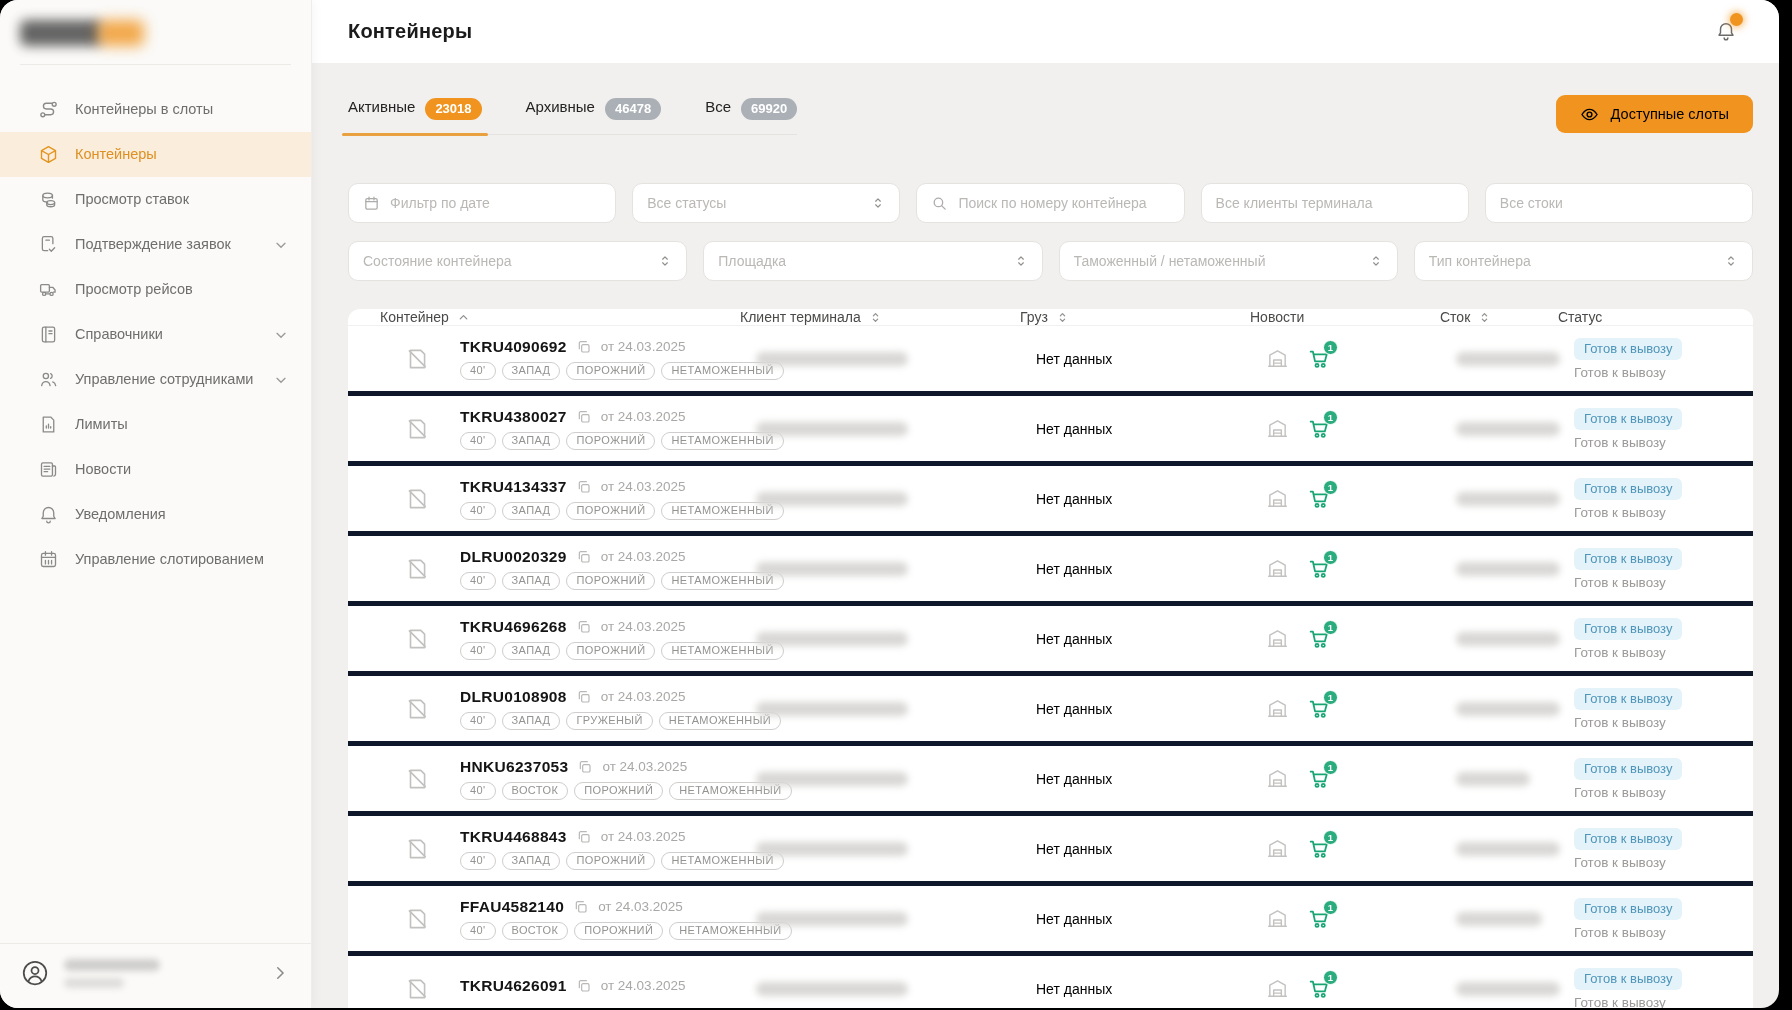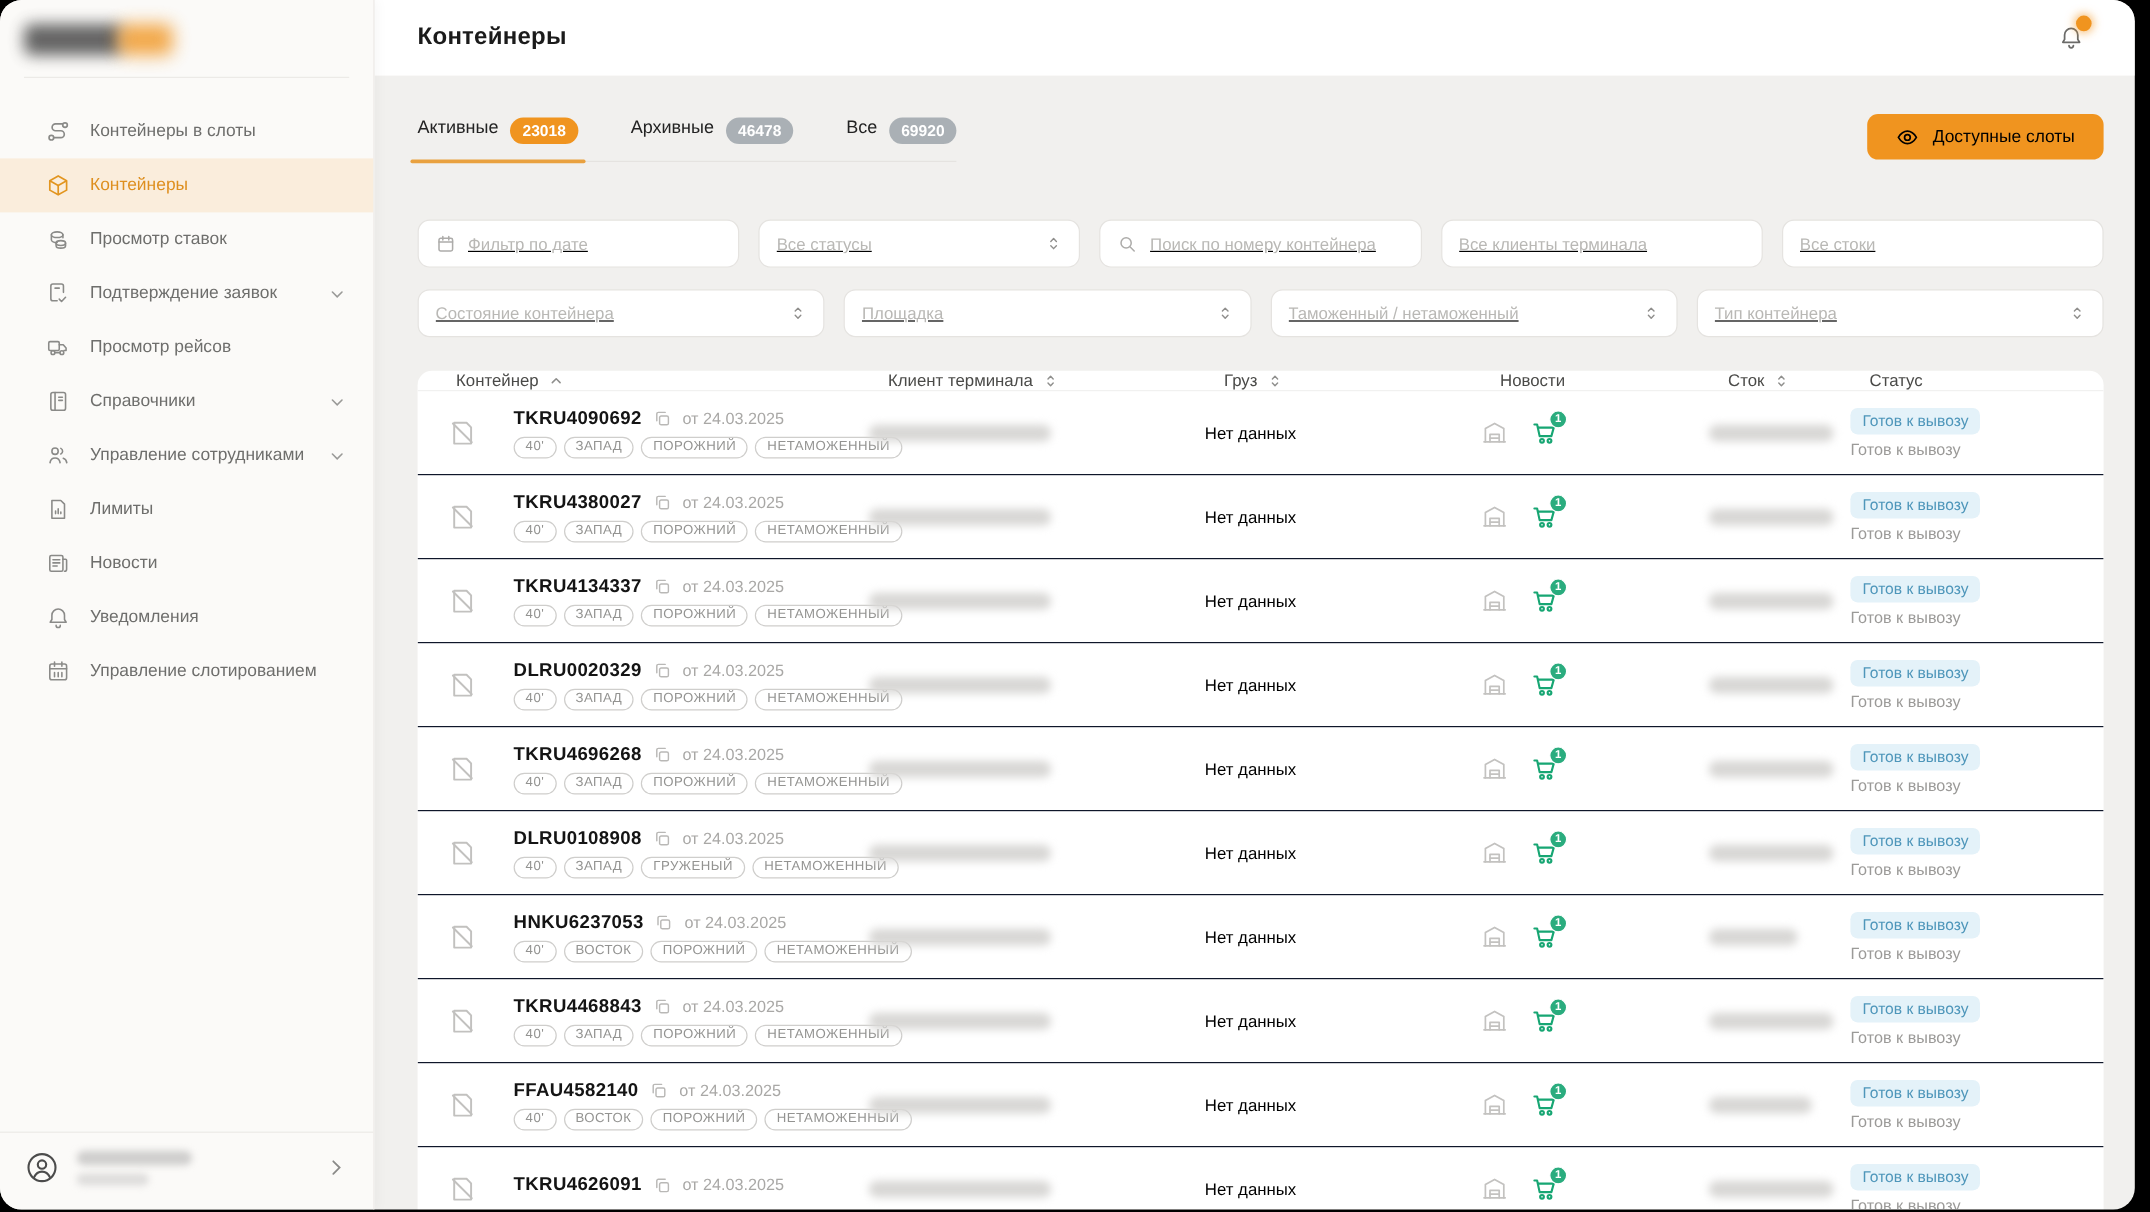--- a/index.html
+++ b/index.html
@@ -53,39 +53,39 @@
   .tab .cnt { font-size:13px; font-weight:700; color:#fff; background:#AAB0B5; border-radius:12px; padding:3px 10px 3.5px; }
   .tab.active .cnt { background:#F0941F; }
   .tab.active::after { content:""; position:absolute; left:-6px; right:-6px; bottom:-16.5px; height:3px;
     border-radius:2px; background:#E9A13F; }
   .slots-btn { display:flex; align-items:center; gap:12px; background:#F0941F; color:#000000;
     border:none; border-radius:9px; height:38px; padding:0 24px; font-size:14.5px;
     font-family:inherit; cursor:pointer; margin-top:-3px; }
   .slots-btn svg { width:19px; height:19px; }
 
   
-  .filters { display:flex; gap:16px;text-decoration:underline; }
+  .filters { display:flex; gap:16px; }
   .filters.r1 { margin-top:40px; }
   .filters.r2 { margin-top:18px; }
   .filter { flex:1; height:40px; background:#fff; border:1px solid #E5E3E0; border-radius:10px;
     display:flex; align-items:center; gap:10px; padding:0 14px; cursor:pointer; }
   .filter .fic { width:17px; height:17px; color:#ADACAA; flex-shrink:0; }
   .filter .ph { flex:1; font-size:14px; color:#B9B8B5; white-space:nowrap; overflow:hidden; }
   .filter .sel { width:14px; height:14px; color:#8F8E8C; flex-shrink:0; }
 
   
   .card { margin-top:28px; background:#fff; border-radius:12px 12px 0 0; flex:1; overflow:hidden;
     display:flex; flex-direction:column; }
   .tgrid { display:grid; grid-template-columns:64px 296px 280px 230px 190px 118px 1fr; align-items:center; }
   .thead { height:50px; padding-left:32px; border-bottom:1px solid #F1F1F0; }
   .th { font-size:14px; color:#4A4A48; font-weight:500; display:flex; align-items:center; gap:8px; cursor:pointer; }
   .th.span2 { grid-column:1 / 3; }
   .th svg { width:13px; height:13px; color:#8f8f8d; }
   .tbody { flex:1; }
-  .row { height:70px; padding-left:16px; border-bottom:1px solid #0f172a; cursor:pointer; }
+  .row { height:70px; padding-left:48px; border-bottom:5px solid #0f172a; cursor:pointer; }
   .doc-icon { width:26px; height:26px; color:#C2C1BF; margin-left:8px; }
   .cont-cell { display:flex; flex-direction:column; gap:6px; }
   .cont-top { display:flex; align-items:center; gap:9px; }
   .cont-num { font-size:15.5px; font-weight:700; color:#141414; letter-spacing:.3px; }
   .copy-icon { width:16px; height:16px; color:#B9B8B6; cursor:pointer; }
   .cont-date { font-size:13.5px; color:#A9A8A6; }
   .tags { display:flex; gap:6px; }
   .tag { border:1px solid #CFCECC; border-radius:999px; padding:1.5px 9px 2.5px; font-size:11px;
     color:#939391; letter-spacing:.4px; white-space:nowrap; }
   .client-blob { width:152px; height:14px; border-radius:7px; background:#D8D7D5; filter:blur(3.5px); }

